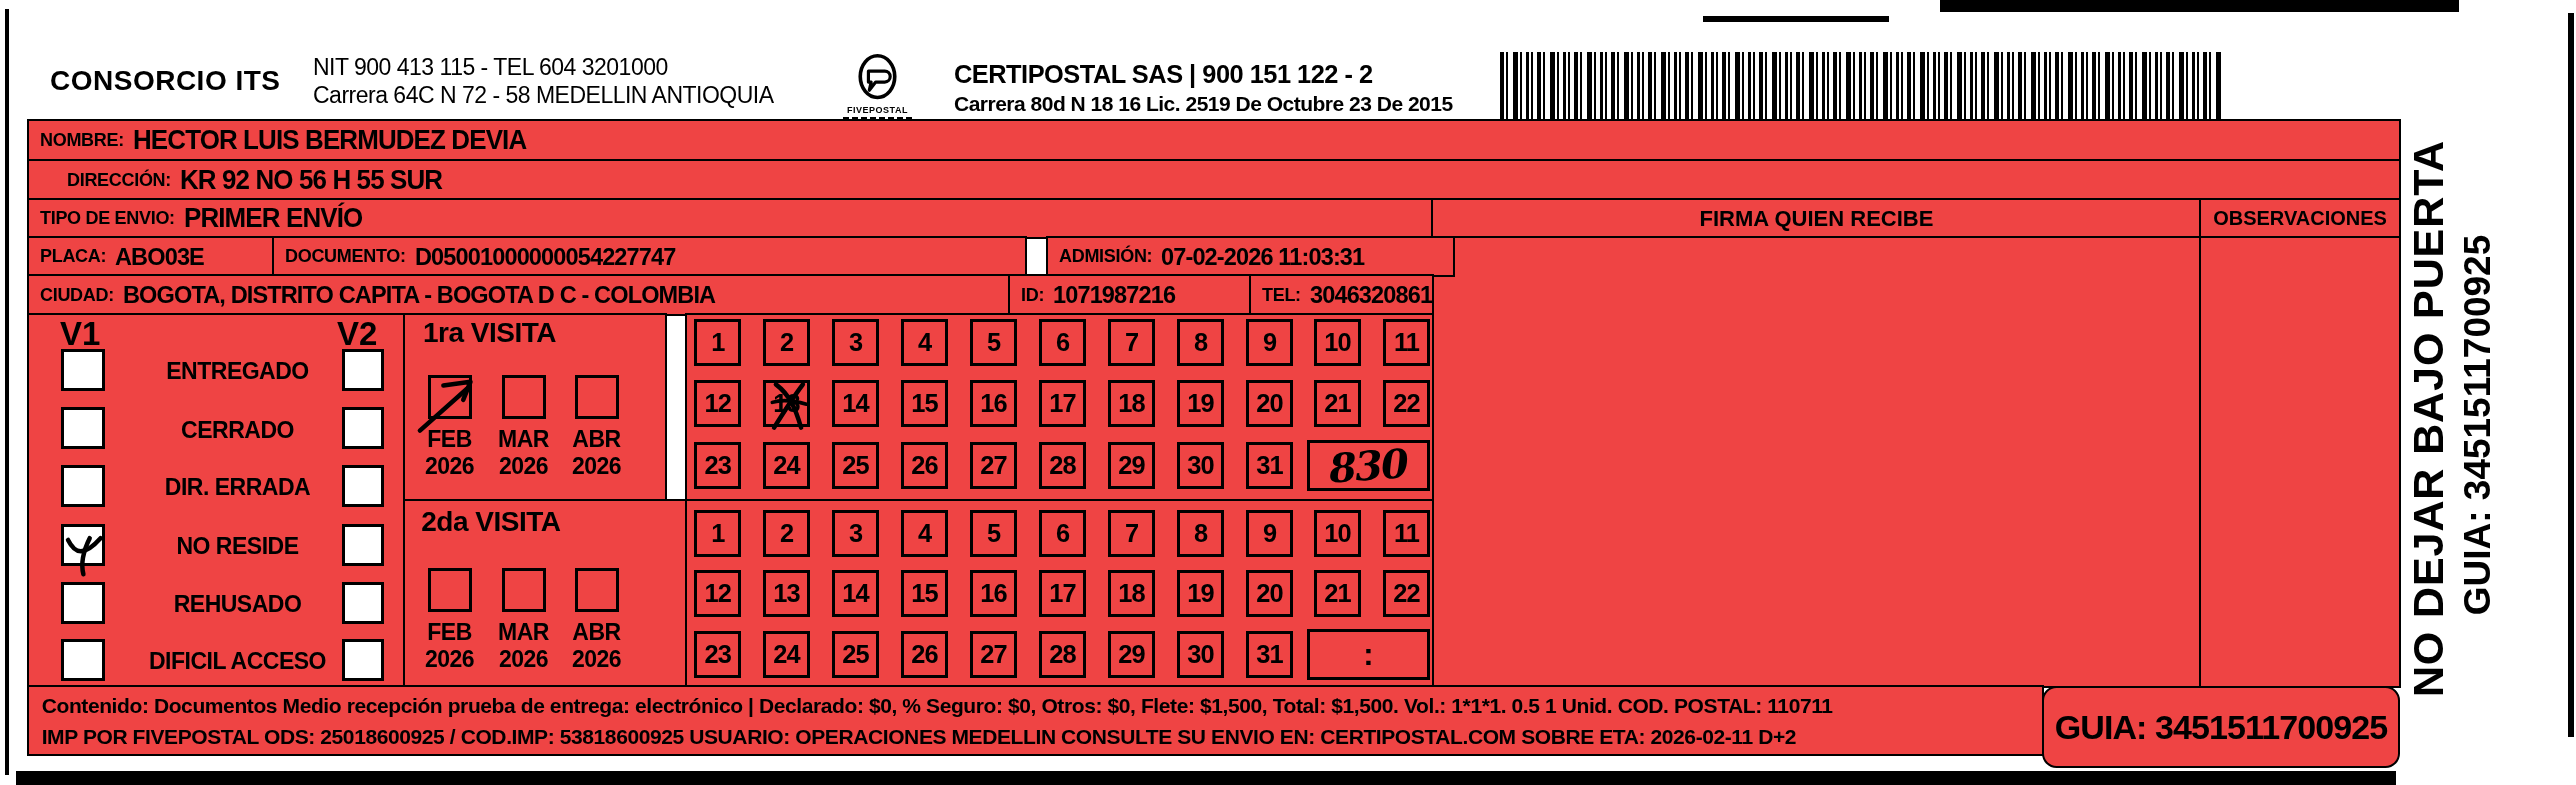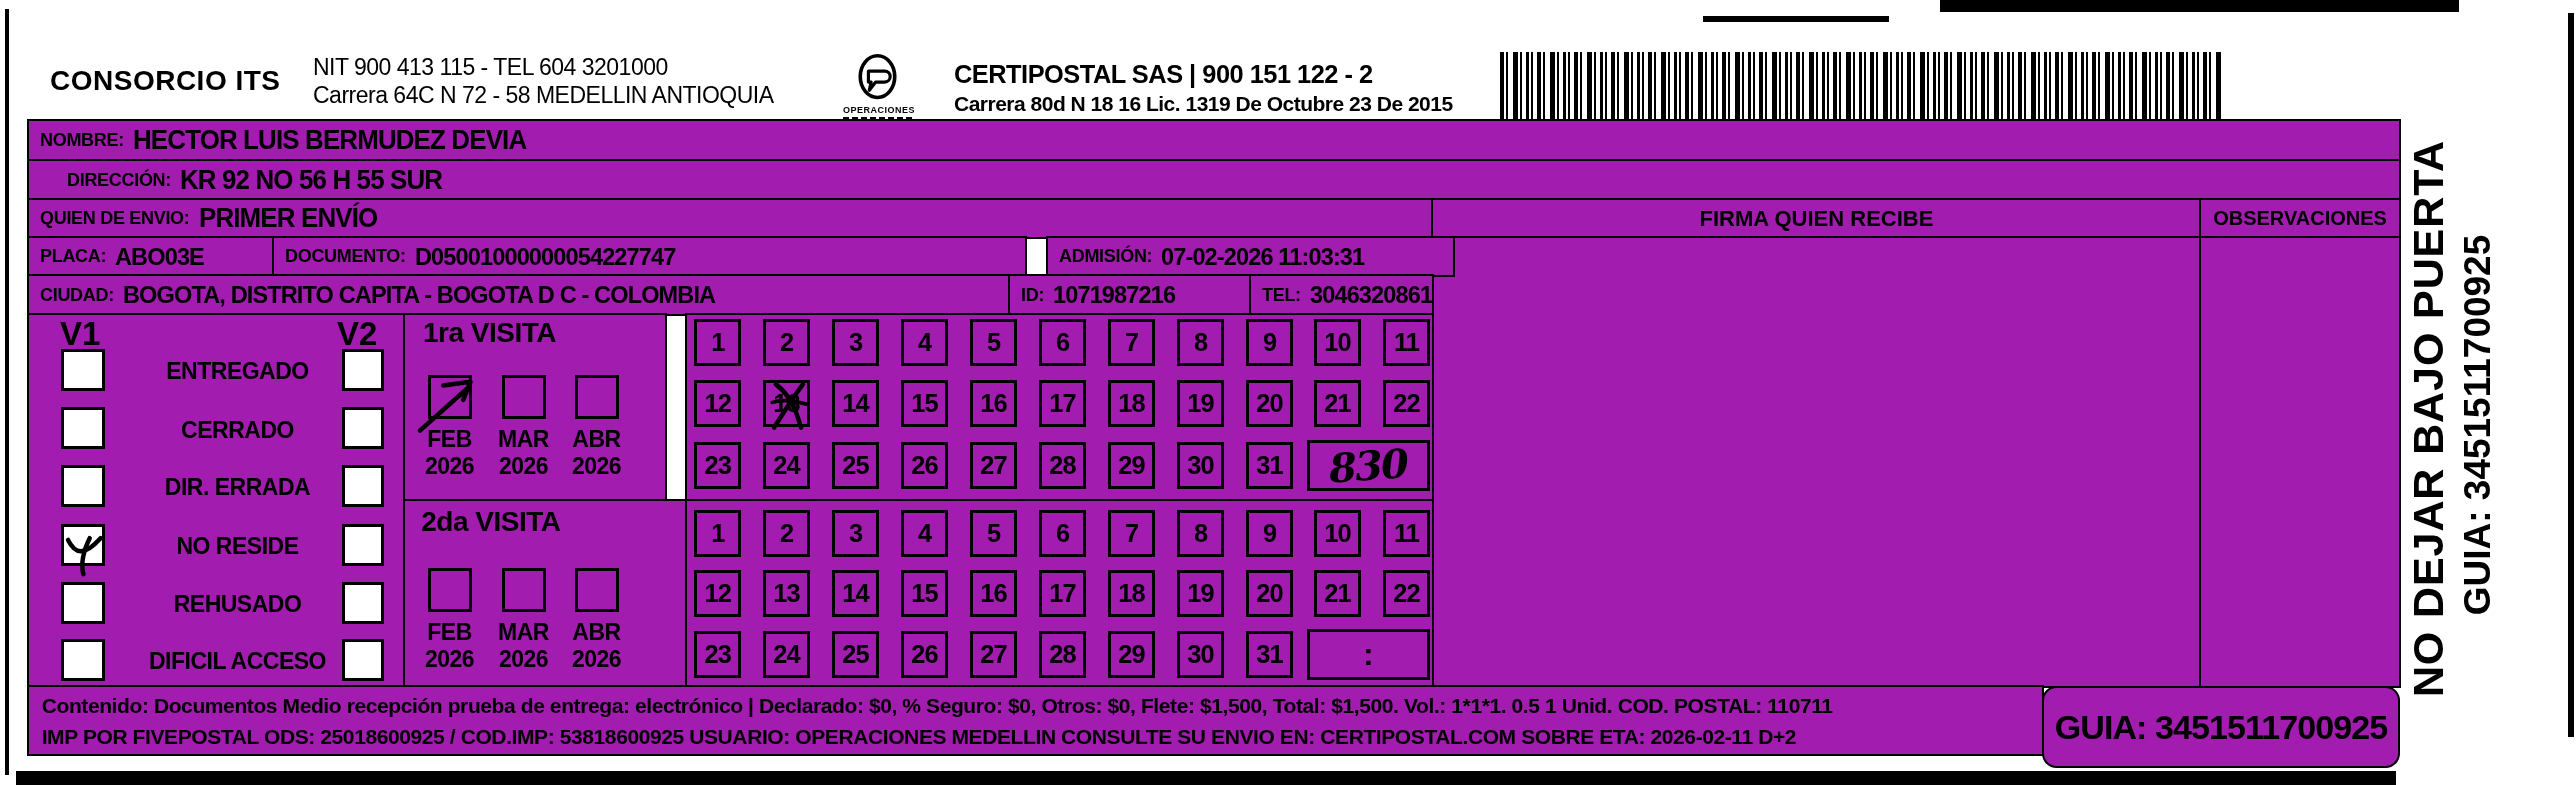--- a/index.html
+++ b/index.html
@@ -1,19 +1,19 @@
 <!DOCTYPE html>
 <html style="font-size:14.5px"><head>
 <meta charset="utf-8">
 <style>
   html,body{margin:0;padding:0;background:#e8e8e8;}
   .page{position:relative;width:2576px;height:785px;background:#fff;overflow:hidden;
         font-family:"Liberation Sans",sans-serif;color:#000;}
   .abs{position:absolute;box-sizing:border-box;}
-  .cell{position:absolute;box-sizing:border-box;border:2.7px solid #000;background:#a21caf;}
+  .cell{position:absolute;box-sizing:border-box;border:2.7px solid #000;background:#ef4444;}
   .rowflex{display:flex;align-items:center;padding-left:11px;gap:9px;white-space:nowrap;overflow:hidden;}
   .lbl{font-weight:700;font-size:18px;letter-spacing:-0.3px;}
   .val{font-weight:700;font-size:27px;letter-spacing:-0.9px;transform:scaleX(.96);transform-origin:left center;}
   .val.small{font-size:24.5px;}
   .hdrcell{display:flex;align-items:center;justify-content:center;font-weight:700;}
   
   .company{font-size:28px;font-weight:700;letter-spacing:0.5px;}
   .hinfo{font-size:23px;font-weight:400;line-height:28px;letter-spacing:-0.5px;}
   .cert1{font-size:25.4px;font-weight:700;letter-spacing:-0.5px;}
   .cert2{font-size:21px;font-weight:700;letter-spacing:-0.5px;}
@@ -62,41 +62,41 @@
   <div class="abs hinfo" style="left:313px;top:53px;">
     <div>NIT 900 413 115 - TEL 604 3201000</div>
     <div>Carrera 64C N 72 - 58 MEDELLIN ANTIOQUIA</div>
   </div>
 
   <div class="abs" style="left:843px;top:53px;width:69px;">
     <svg width="69" height="49" viewBox="0 0 76 54">
       <ellipse cx="38" cy="26" rx="19" ry="23" class="ink" stroke-width="4"></ellipse>
       <path d="M28 20 h18 a6 6 0 0 1 0 12 h-10 l-7 9 l2 -9 h-3 z" class="ink" stroke-width="3.5"></path>
     </svg>
-    <div class="logo-cap">OPERACIONES</div>
+    <div class="logo-cap">FIVEPOSTAL</div>
     <div class="logo-dash"></div>
   </div>
 
   <div class="abs cert1" style="left:954px;top:60px;">CERTIPOSTAL SAS | 900 151 122 - 2</div>
-  <div class="abs cert2" style="left:954px;top:92px;">Carrera 80d N 18 16  Lic. 1319 De Octubre 23 De 2015</div>
+  <div class="abs cert2" style="left:954px;top:92px;">Carrera 80d N 18 16  Lic. 2519 De Octubre 23 De 2015</div>
 
   <div class="abs barcode" style="left:1500px;top:52px;width:722px;height:67px;"></div>
 
   <div class="cell rowflex" style="left:27px;top:119px;width:2374px;height:43px;">
     <span class="lbl">NOMBRE:</span>
     <span class="val">HECTOR LUIS BERMUDEZ DEVIA</span>
   </div>
 
   <div class="cell rowflex" style="left:27px;top:159px;width:2374px;height:42px;padding-left:38px;">
     <span class="lbl">DIRECCIÓN:</span>
     <span class="val">KR 92 NO 56 H   55 SUR</span>
   </div>
 
   <div class="cell rowflex" style="left:27px;top:198px;width:1406px;height:41px;">
-    <span class="lbl">QUIEN DE ENVIO:</span>
+    <span class="lbl">TIPO DE ENVIO:</span>
     <span class="val">PRIMER ENVÍO</span>
   </div>
   <div class="cell hdrcell" style="left:1431px;top:198px;width:771px;height:41px;font-size:22px;">
     <span>FIRMA QUIEN RECIBE</span>
   </div>
   <div class="cell hdrcell" style="left:2199px;top:198px;width:202px;height:41px;font-size:20px;">
     <span>OBSERVACIONES</span>
   </div>
 
   <div class="cell" style="left:1431px;top:236px;width:771px;height:452px;"></div>

